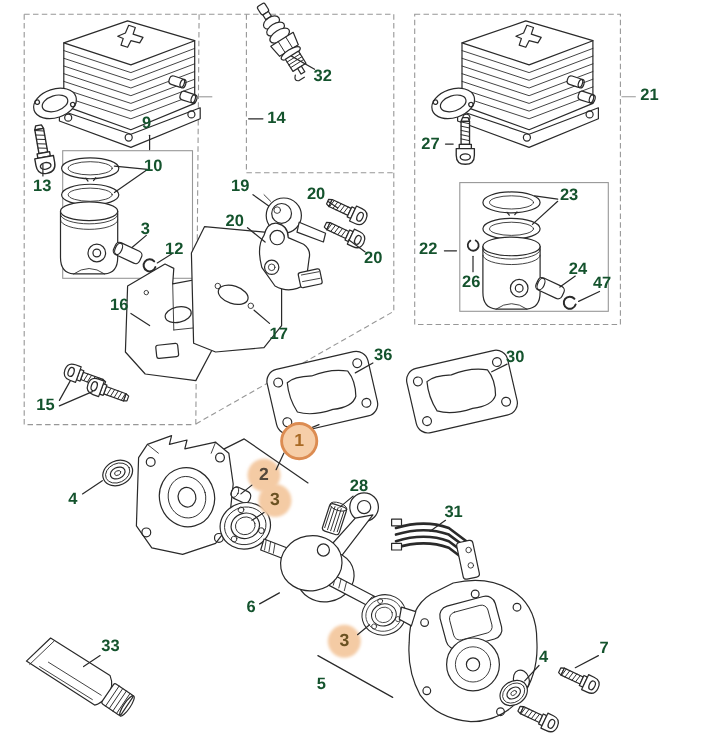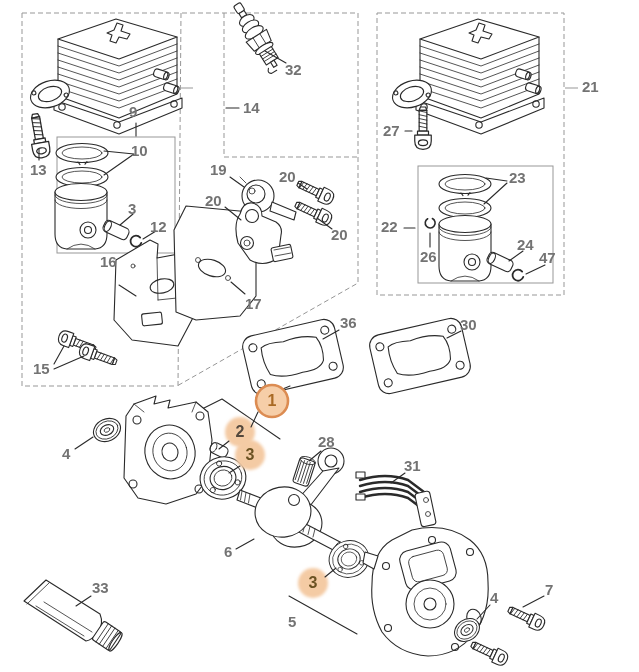--- a/index.html
+++ b/index.html
@@ -1,19 +1,19 @@
 <!DOCTYPE html>
 <html><head>
 <meta charset="utf-8">
 <style>
   html,body{margin:0;padding:0;background:#fff;}
   .stage{position:relative;width:639px;height:672px;background:#fff;overflow:hidden;
          font-family:"Liberation Sans","DejaVu Sans",sans-serif;}
   .stage svg{position:absolute;left:0;top:0;}
-  .lbl{position:absolute;font-weight:700;font-size:15px;color:#737373;line-height:15px;
+  .lbl{position:absolute;font-weight:700;font-size:15px;color:#14532d;line-height:15px;
        white-space:nowrap;user-select:none;}
   .hl{position:absolute;width:32px;height:32px;display:flex;align-items:center;justify-content:center;
       font-weight:700;font-size:16px;}
   .hl1{color:#A96A24;} .hl2{color:#54483C;} .hl3{color:#6B5222;}
   
   .s{stroke:#2a2a2a;stroke-width:1.1;fill:none;stroke-linejoin:round;stroke-linecap:round;}
   .sf{stroke:#2a2a2a;stroke-width:1.1;fill:#fff;stroke-linejoin:round;}
   .thin{stroke-width:0.8;}
   .bold{stroke-width:1.9;}
   .box{stroke:#979797;stroke-width:1;fill:none;stroke-dasharray:5 3;}
@@ -402,21 +402,21 @@
   </g>
 </svg>
 
 <div class="lbl" style="left:129px;top:104px">9</div>
 <div class="lbl" style="left:131px;top:143px">10</div>
 <div class="lbl" style="left:128px;top:201px">3</div>
 <div class="lbl" style="left:150px;top:219px">12</div>
 <div class="lbl" style="left:30px;top:162px">13</div>
 <div class="lbl" style="left:243px;top:100px">14</div>
 <div class="lbl" style="left:33px;top:361px">15</div>
-<div class="lbl" style="left:100px;top:254px">16</div>
+<div class="lbl" style="left:100px;top:270px">16</div>
 <div class="lbl" style="left:245px;top:296px">17</div>
 <div class="lbl" style="left:205px;top:193px">20</div>
 <div class="lbl" style="left:210px;top:162px">19</div>
 <div class="lbl" style="left:279px;top:169px">20</div>
 <div class="lbl" style="left:331px;top:227px">20</div>
 <div class="lbl" style="left:582px;top:79px">21</div>
 <div class="lbl" style="left:381px;top:219px">22</div>
 <div class="lbl" style="left:509px;top:170px">23</div>
 <div class="lbl" style="left:517px;top:237px">24</div>
 <div class="lbl" style="left:539px;top:250px">47</div>

